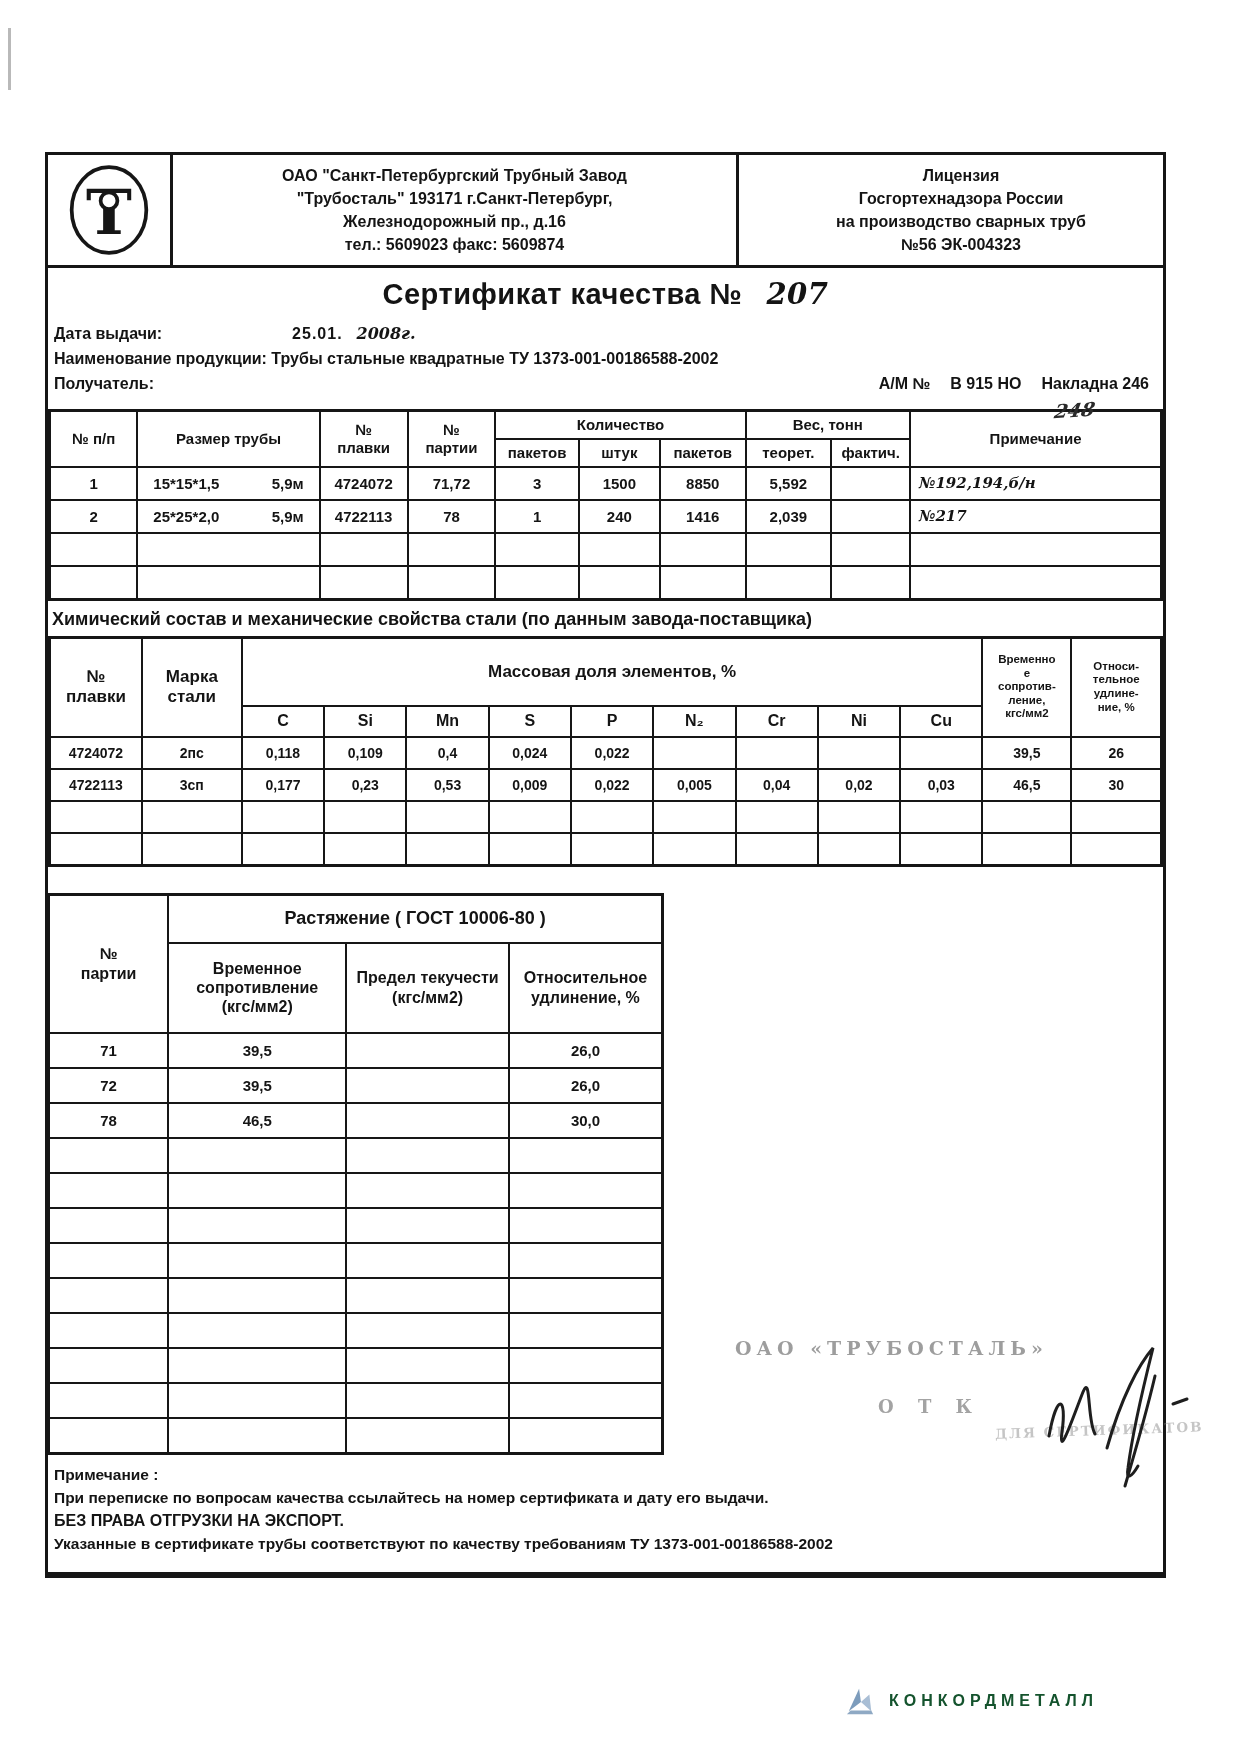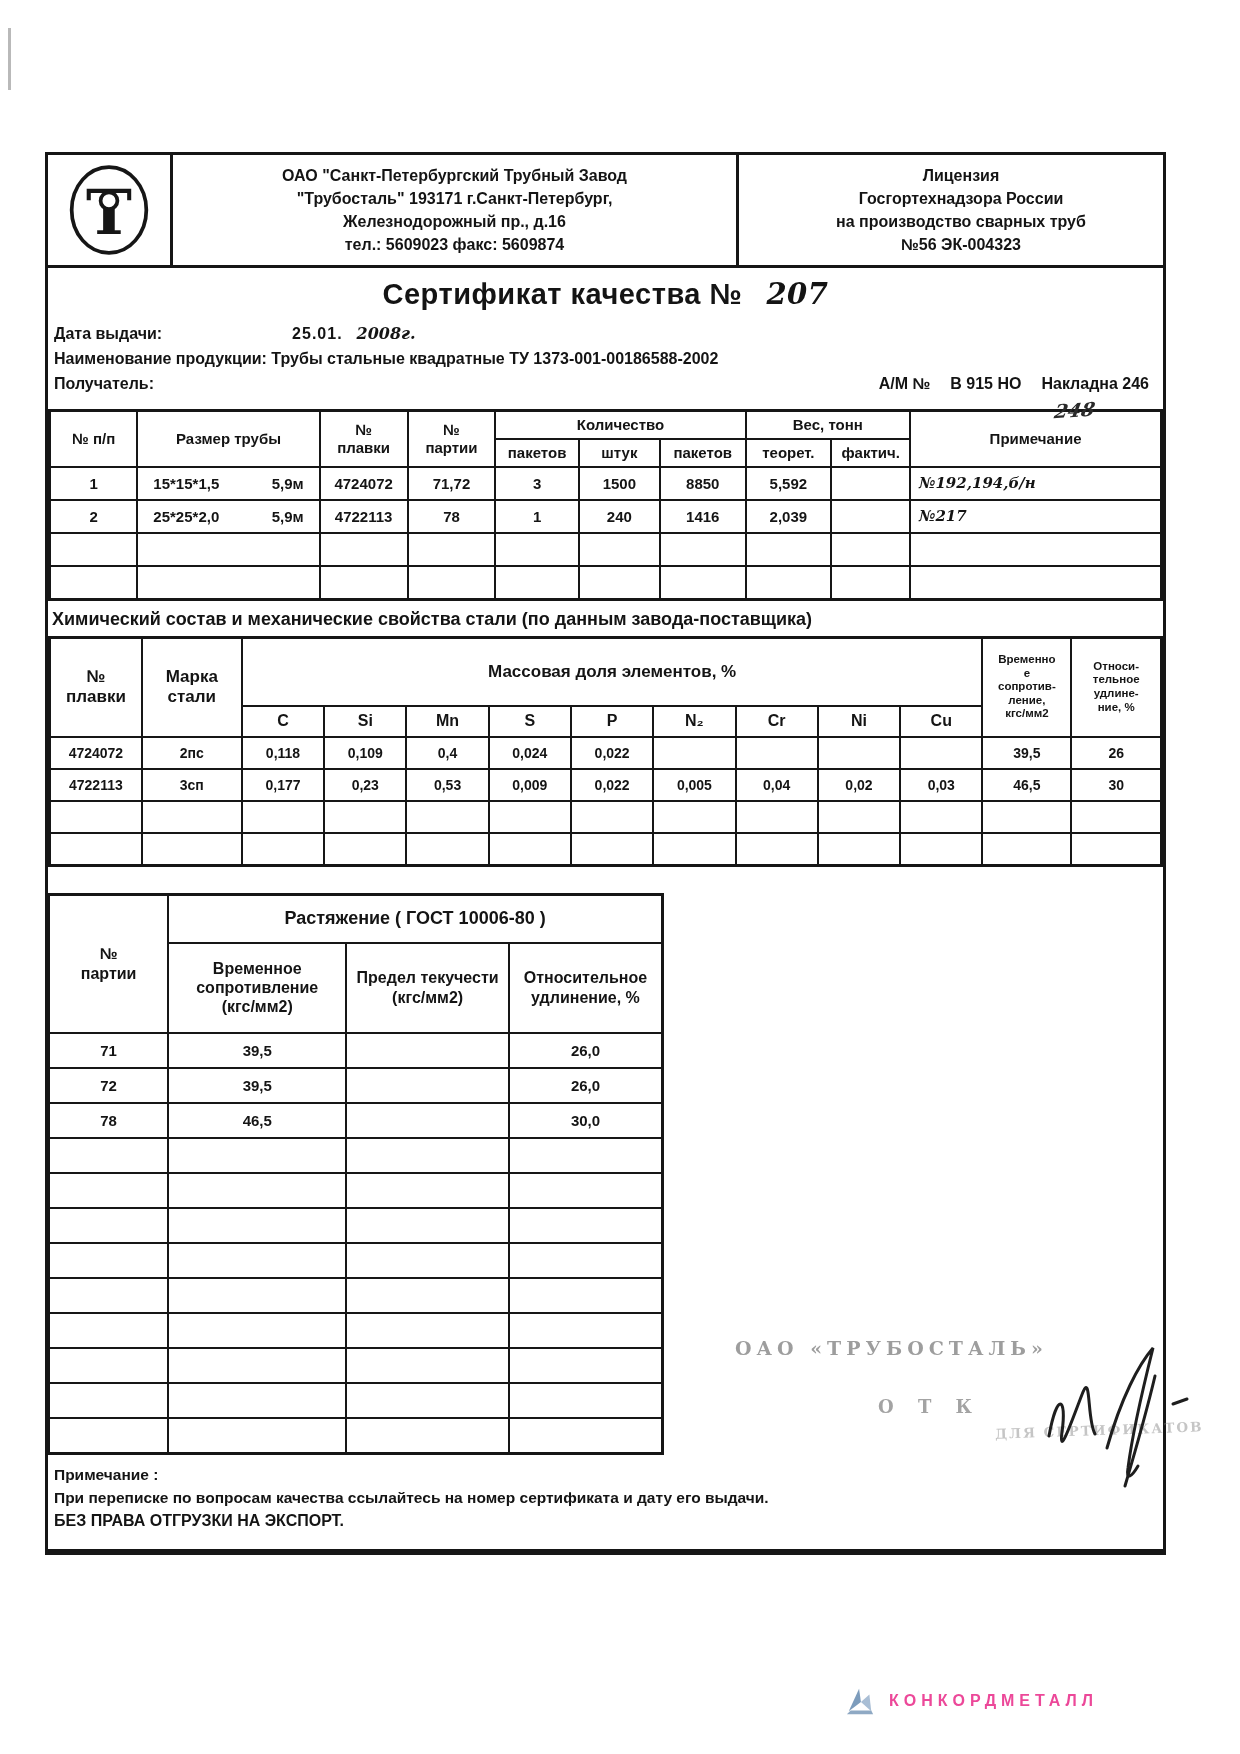--- a/index.html
+++ b/index.html
@@ -55,21 +55,21 @@
   .otk-line{margin-top:8px;margin-left:395px;display:flex;align-items:baseline;}
   .sig-line{display:inline-block;width:325px;border-bottom:2px solid #161616;margin-left:10px;}
   
   .stamp{position:absolute;color:#8d8d8d;font-family:"DejaVu Serif",serif;font-weight:bold;}
   .stamp-company{left:735px;top:1337px;font-size:19px;letter-spacing:5px;opacity:.85;}
   .stamp-otk{left:878px;top:1396px;font-size:18px;letter-spacing:9px;opacity:.8;}
   .stamp-cert{left:995px;top:1422px;font-size:13.5px;letter-spacing:2px;opacity:.5;transform:rotate(-2deg);}
   .signature{position:absolute;left:1035px;top:1340px;}
   
   .watermark{position:absolute;left:845px;top:1686px;display:flex;align-items:center;gap:14px;}
-  .wm-text{color:#ec4899;font-size:16px;font-weight:bold;letter-spacing:5px;}
+  .wm-text{color:#14532d;font-size:16px;font-weight:bold;letter-spacing:5px;}
 </style>
 </head>
 <body>
 
 <div class="page">
   <div class="artifact"></div>
 
   <div class="doc">
 
     <div class="doc-header">
@@ -416,20 +416,21 @@
               <td></td>
             </tr>
       </tbody>
         </table>
     </div>
 
     <div class="footer">
       <div class="fl">Примечание :</div>
       <div class="fl">При переписке по вопросам качества ссылайтесь на номер сертификата и дату его выдачи.</div>
       <div class="fl f-caps">БЕЗ ПРАВА ОТГРУЗКИ НА ЭКСПОРТ.</div>
+      <div class="fl">Указанные в сертификате трубы соответствуют по  качеству требованиям ТУ 1373-001-00186588-2002</div>
     </div>
   </div>
 
   <div class="stamp stamp-company">ОАО   «ТРУБОСТАЛЬ»</div>
   <div class="stamp stamp-otk">О Т К</div>
   <div class="stamp stamp-cert">ДЛЯ СЕРТИФИКАТОВ</div>
 
   <svg class="signature" width="160" height="150" viewBox="0 0 160 150">
     <g fill="none" stroke="#1e1e1e" stroke-width="3" stroke-linecap="round">
       <path d="M14,96 C22,52 32,56 27,92 C23,122 40,72 48,52 C56,33 52,80 60,94"></path>

